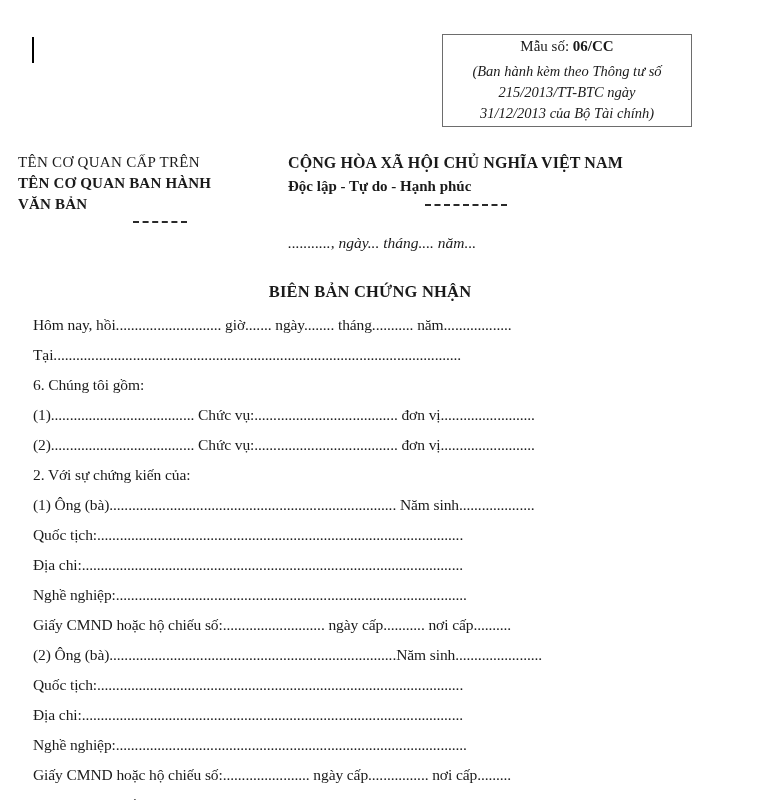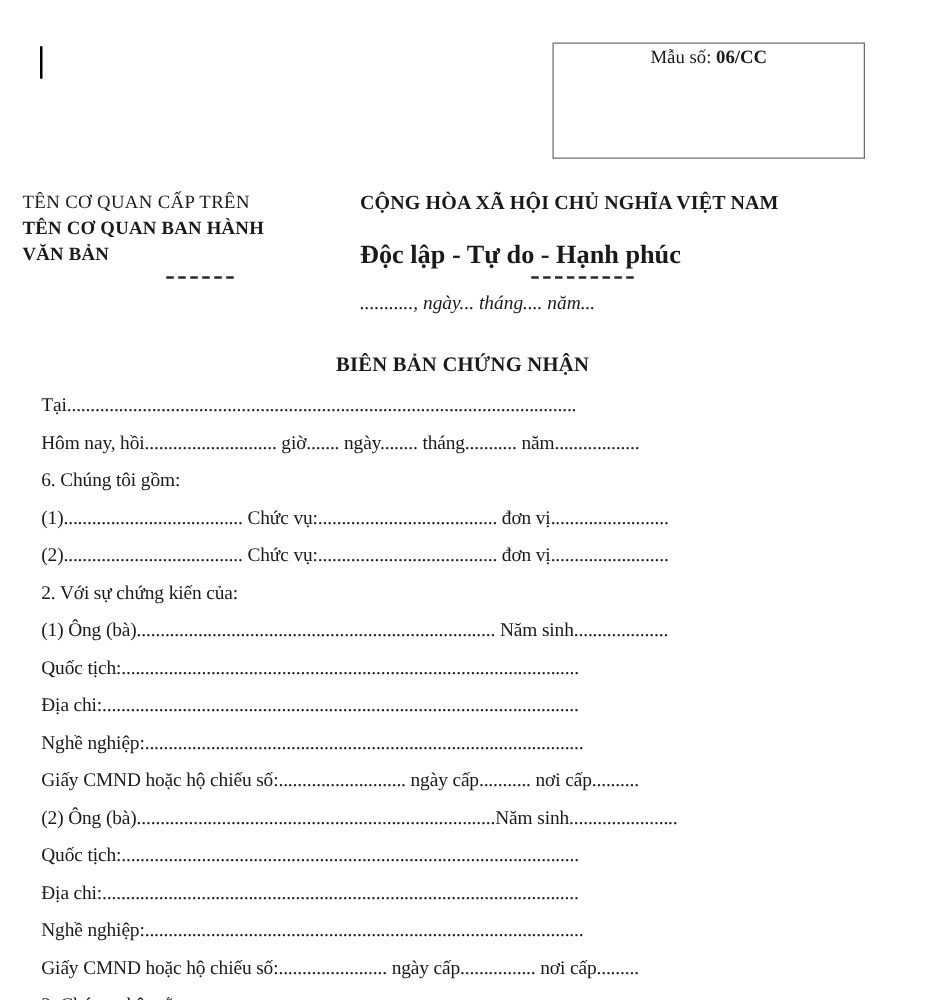--- a/index.html
+++ b/index.html
@@ -90,24 +90,24 @@
     text-align: left;
   }
   .hdr-right .nat {
     font-size: 16px;
     font-weight: bold;
     line-height: 22px;
     letter-spacing: 0.1px;
     white-space: nowrap;
   }
   .hdr-right .motto {
-    font-size: 21px;
+    font-size: 15px;
     font-weight: bold;
     line-height: 22px;
-    margin-top: 18px;
+    margin-top: 1px;
     white-space: nowrap;
   }
   .dash-long {
     margin: 7px auto 0;
     width: 82px;
     border-top: 2px dashed #2a2a2a;
     height: 0;
   }
   .date-line {
     position: absolute;
@@ -152,41 +152,46 @@
 </head>
 <body>
 
 <div class="caret"></div>
 
 <div class="form-box">
   <div class="form-box-line1">
     <span>Mẫu số:</span>
     <span class="bold">06/CC</span>
   </div>
+  <div class="form-box-ref">
+    <div>(Ban hành kèm theo Thông tư số</div>
+    <div>215/2013/TT-BTC ngày</div>
+    <div>31/12/2013 của Bộ Tài chính)</div>
+  </div>
 </div>
 
 <div class="hdr-left">
   <div class="l1">TÊN CƠ QUAN CẤP TRÊN</div>
   <div class="l2">TÊN CƠ QUAN BAN HÀNH</div>
   <div class="l3">VĂN BẢN</div>
   <div class="dash-short"></div>
 </div>
 
 <div class="hdr-right">
   <div class="nat">CỘNG HÒA XÃ HỘI CHỦ NGHĨA VIỆT NAM</div>
   <div class="motto">Độc lập - Tự do - Hạnh phúc</div>
   <div class="dash-long"></div>
 </div>
 <div class="date-line">..........., ngày... tháng.... năm...</div>
 
 <div class="doc-title">BIÊN BẢN CHỨNG NHẬN</div>
 
 <div class="body">
+  <div class="line">Hôm nay, hồi............................ giờ....... ngày........ tháng........... năm..................</div>
   <div class="line">Tại............................................................................................................</div>
-  <div class="line">Hôm nay, hồi............................ giờ....... ngày........ tháng........... năm..................</div>
   <div class="line">6. Chúng tôi gồm:</div>
   <div class="line">(1)...................................... Chức vụ:...................................... đơn vị.........................</div>
   <div class="line">(2)...................................... Chức vụ:...................................... đơn vị.........................</div>
   <div class="line">2. Với sự chứng kiến của:</div>
   <div class="line">(1) Ông (bà)............................................................................ Năm sinh....................</div>
   <div class="line">Quốc tịch:.................................................................................................</div>
   <div class="line">Địa chi:.....................................................................................................</div>
   <div class="line">Nghề nghiệp:.............................................................................................</div>
   <div class="line">Giấy CMND hoặc hộ chiếu số:........................... ngày cấp........... nơi cấp..........</div>
   <div class="line">(2) Ông (bà)............................................................................Năm sinh.......................</div>

